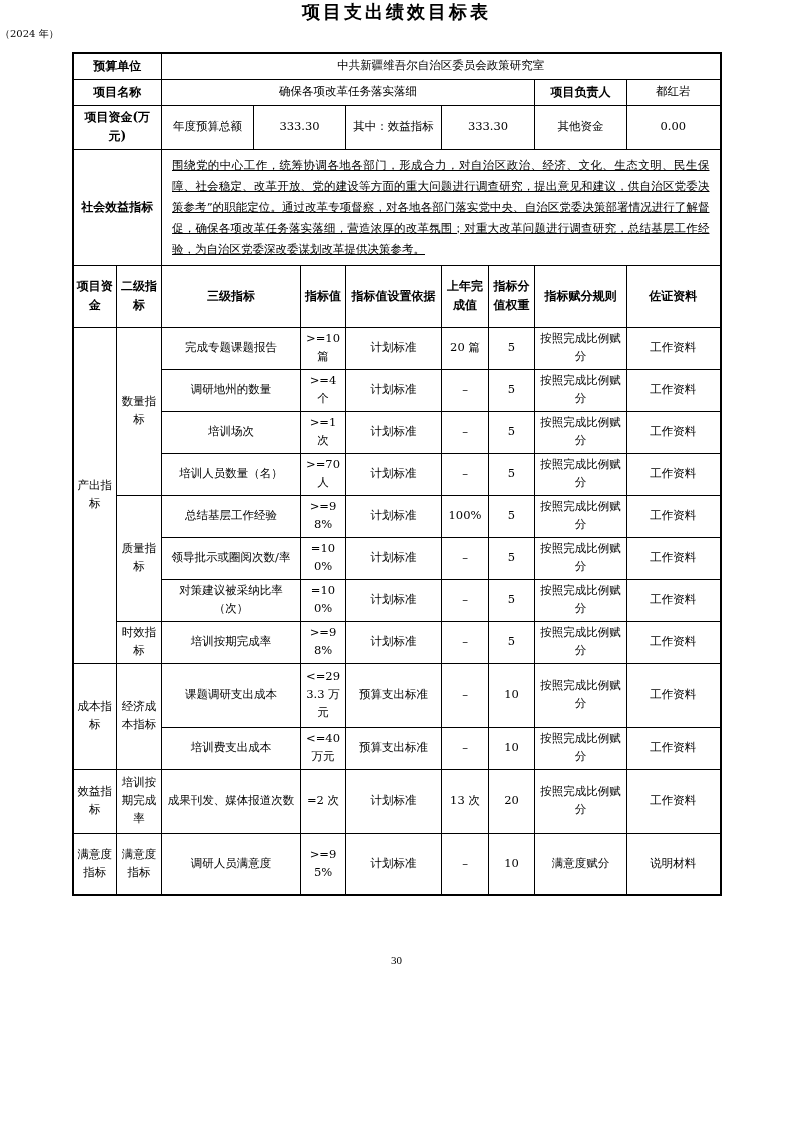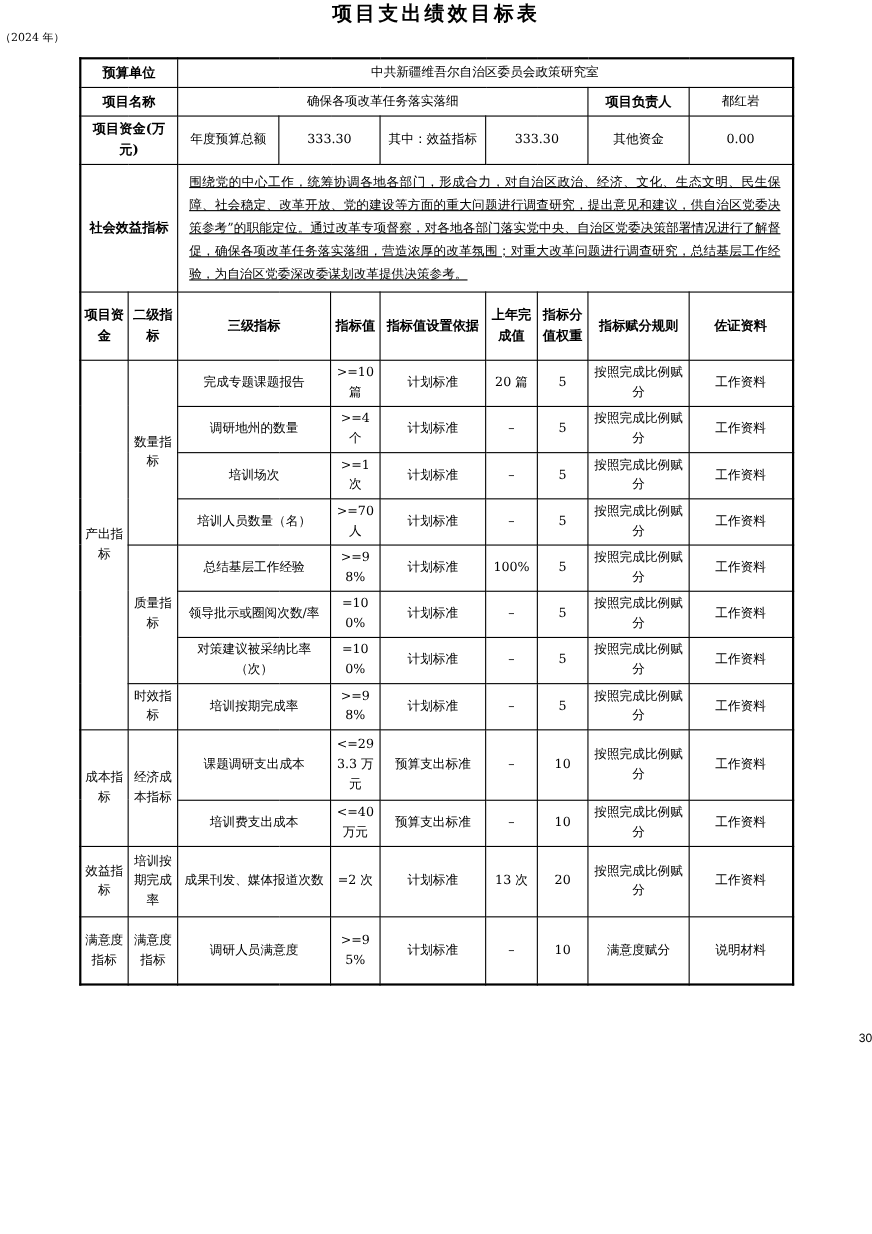--- a/index.html
+++ b/index.html
@@ -43,24 +43,24 @@
     line-height: 21px;
     text-decoration: underline;
   }
   tr.h26  { height: 26px; }
   tr.h44  { height: 44px; }
   tr.h106 { height: 106px; }
   tr.h62  { height: 62px; }
   tr.h42  { height: 42px; }
   tr.h64  { height: 64px; }
   .pagenum {
-    margin-top: 42px;
-    text-align: right;
+    margin-top: 58px;
+    text-align: center;
     font-size: 11px;
-    font-family: Liberation Sans, sans-serif;
+    font-family: Liberation Serif, serif;
   }
 </style>
 </head>
 <body>
 
 <div class="page">
 
   <div class="doc-title">项目支出绩效目标表</div>
   <div class="doc-subtitle">（2024 年）</div>
 

